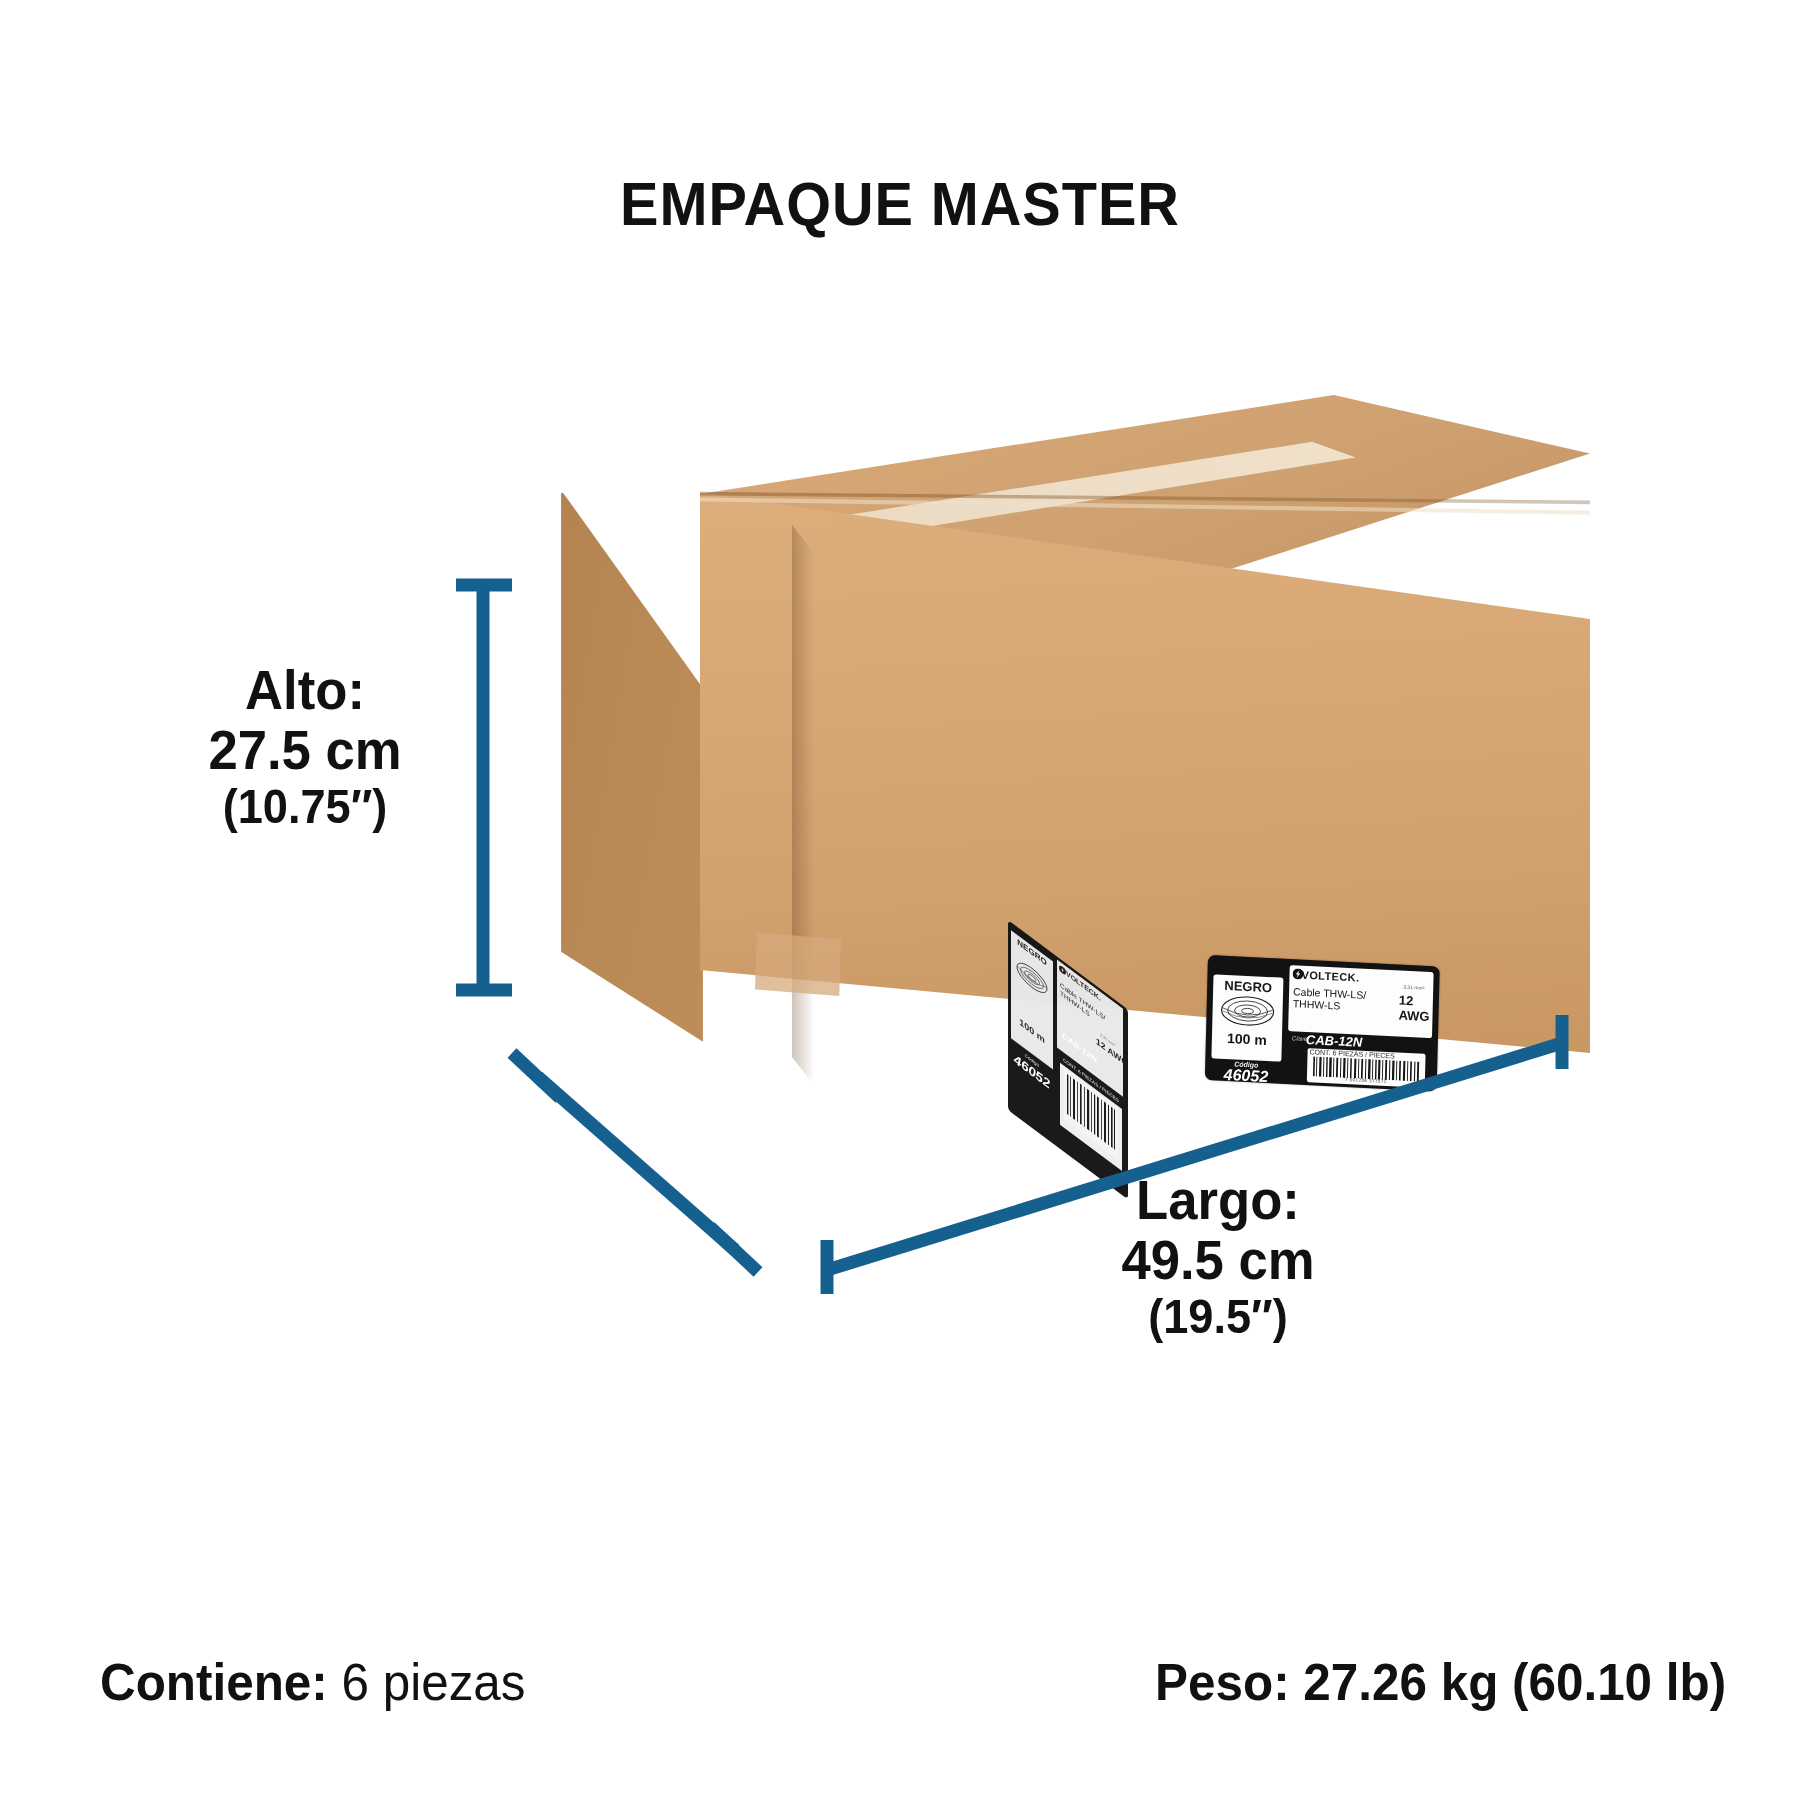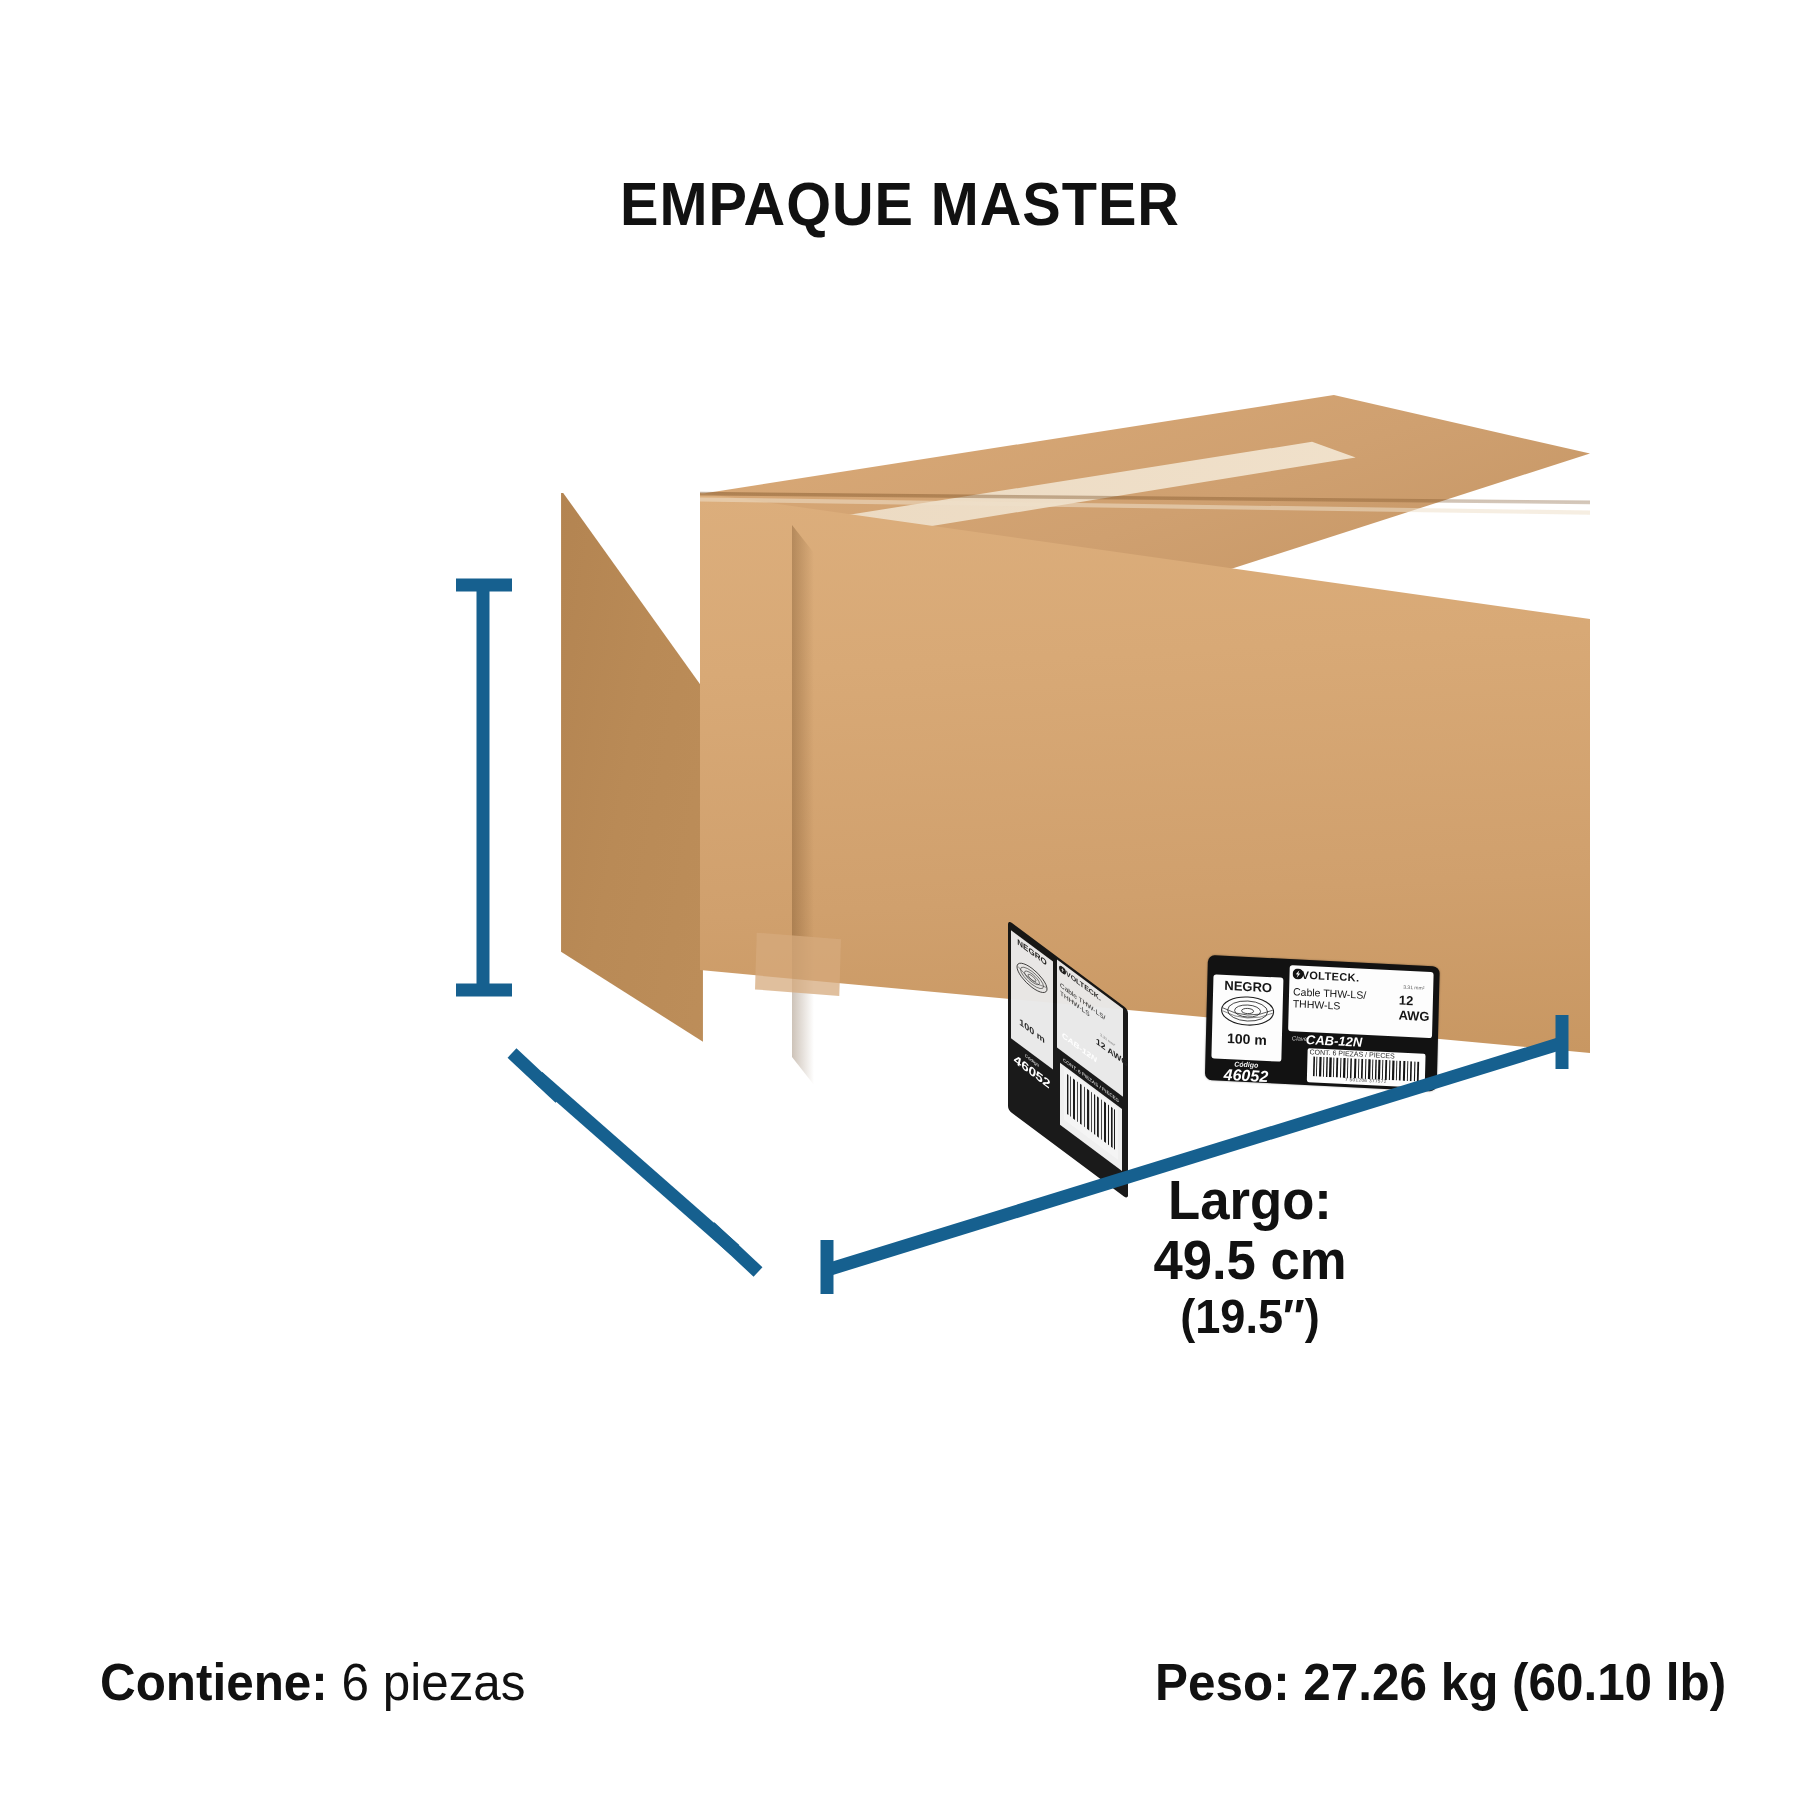--- a/index.html
+++ b/index.html
@@ -25,21 +25,21 @@
   }
 
   
   .dim-block { position: absolute; text-align: center; color:#111; line-height: 1.08; }
   .dim-block .l1 { font-size: 56px; font-weight: 700; transform: scaleX(0.94); }
   .dim-block .l2 { font-size: 56px; font-weight: 700; transform: scaleX(0.94); }
   .dim-block .l3 { font-size: 48px; font-weight: 700; transform: scaleX(0.94); }
 
   #alto-block  { left: 140px;  top: 660px;  width: 330px; }
   #ancho-block { left: 300px;  top: 1170px; width: 330px; }
-  #largo-block { left: 1040px; top: 1170px; width: 420px; }
+  #largo-block { left: 1008px; top: 1170px; width: 420px; }
 
   
   .footer { position: absolute; color: #111; font-size: 52px; white-space: nowrap; }
   .footer b { font-weight: 700; }
   .footer span.reg { font-weight: 400; }
   #contiene { left: 100px;  top: 1652px; transform: scaleX(0.95); transform-origin: left center; }
   #peso     { right: 74px;  top: 1652px; font-weight: 700; transform: scaleX(0.95); transform-origin: right center; }
 
   
   #dims { position: absolute; left:0; top:0; width:1800px; height:1800px; }
@@ -328,20 +328,25 @@
       <line x1="538" y1="1077" x2="735" y2="1250"></line>
       <line x1="512" y1="1053" x2="560" y2="1098"></line>
       <line x1="710" y1="1227" x2="758" y2="1272"></line>
 
       <line x1="827" y1="1270" x2="1562" y2="1043"></line>
       <line x1="827" y1="1240" x2="827" y2="1294"></line>
       <line x1="1562" y1="1015" x2="1562" y2="1069"></line>
     </g>
   </svg>
 
+  <div class="dim-block" id="alto-block">
+    <div class="l1">Alto:</div>
+    <div class="l2">27.5 cm</div>
+    <div class="l3">(10.75″)</div>
+  </div>
 
 
   <div class="dim-block" id="largo-block">
     <div class="l1">Largo:</div>
     <div class="l2">49.5 cm</div>
     <div class="l3">(19.5″)</div>
   </div>
 
   <div class="footer" id="contiene"><b>Contiene:</b><span class="reg">&nbsp;</span><span class="reg">6 piezas</span></div>
 

